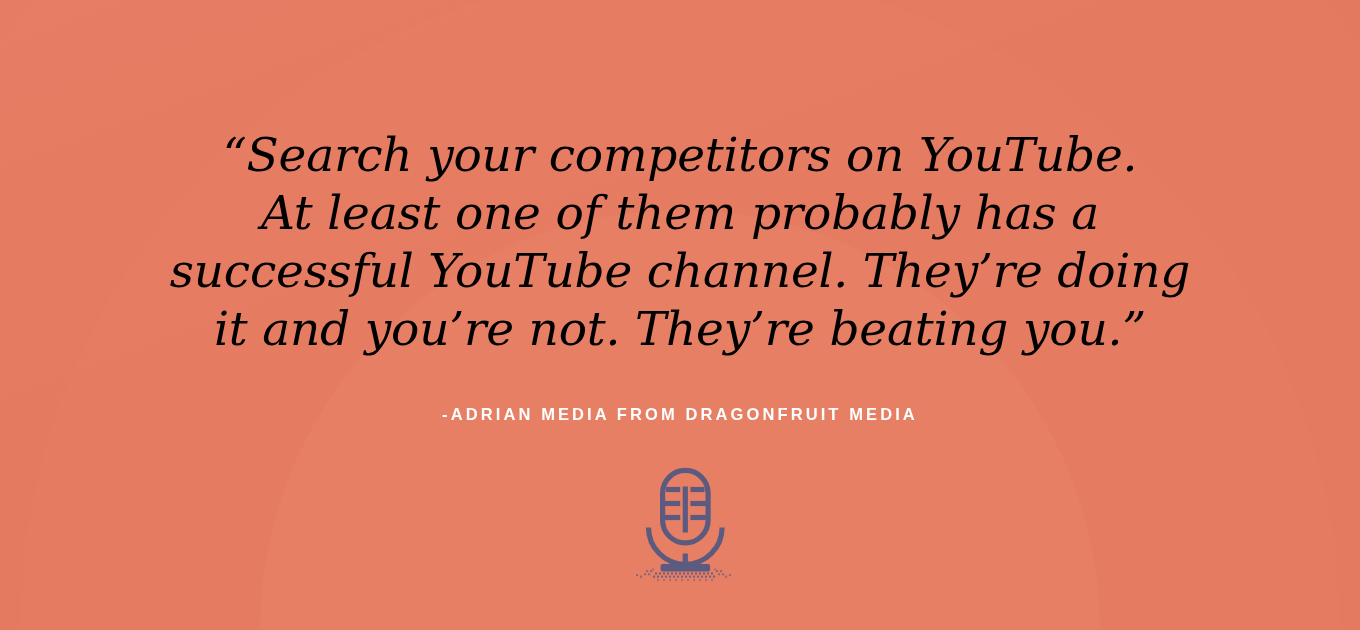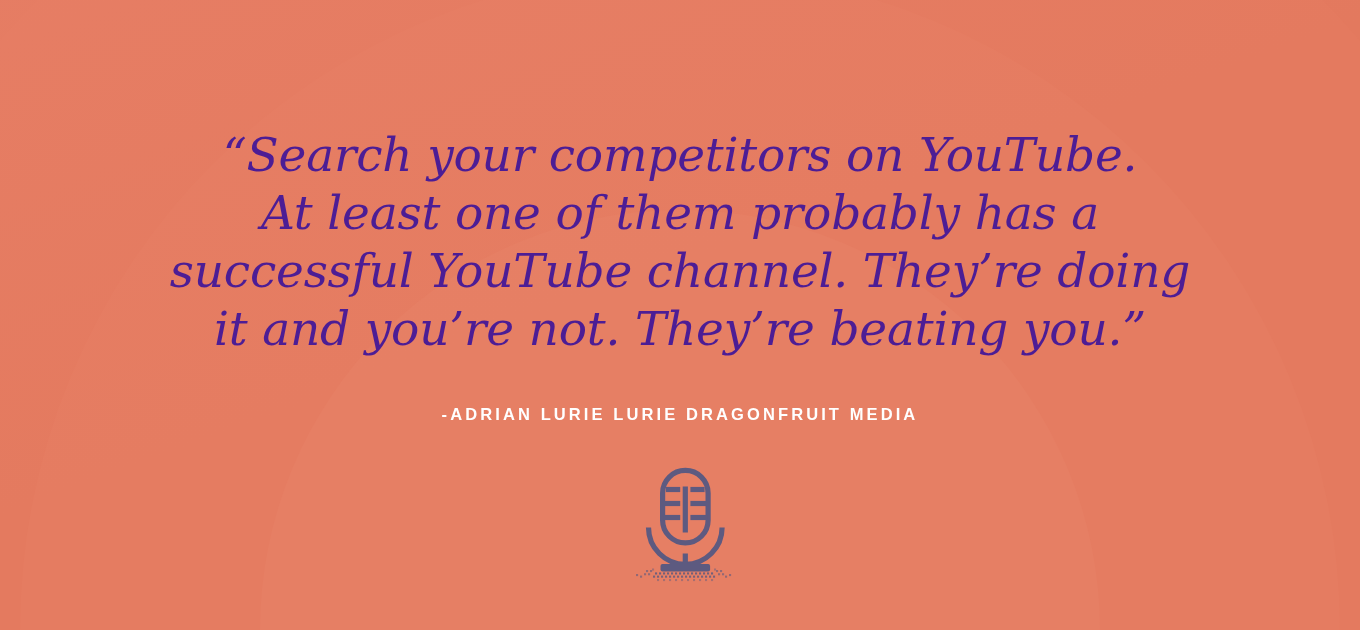--- a/index.html
+++ b/index.html
@@ -67,21 +67,21 @@
     width: 1360px;
     height: 630px;
   }
 
   #quote {
     position: absolute;
     left: 0;
     top: 126px;
     width: 1360px;
     text-align: center;
-    color: #4c1d95;
+    color: #000000;
     font-family: "DejaVu Serif", "Liberation Serif", serif;
     font-style: italic;
     font-weight: 400;
     font-size: 47px;
     line-height: 58px;
     letter-spacing: -0.2px;
     white-space: pre-line;
   }
 
   #attribution {
@@ -121,21 +121,21 @@
 
   <div id="wash"></div>
 
   <div id="content">
 
     <div id="quote">“Search your competitors on YouTube.
 At least one of them probably has a
 successful YouTube channel. They’re doing
 it and you’re not. They’re beating you.”</div>
 
-    <div id="attribution">-ADRIAN LURIE LURIE DRAGONFRUIT MEDIA</div>
+    <div id="attribution">-ADRIAN MEDIA FROM DRAGONFRUIT MEDIA</div>
 
     <div id="mic-wrap">
       <svg id="mic-svg" viewBox="0 0 114 124" xmlns="http://www.w3.org/2000/svg">
         <g fill="none" stroke="#5D5A80" stroke-width="5.2" stroke-linecap="butt">
 
           <rect x="34.6" y="12.4" width="45.5" height="72.5" rx="22.75" ry="22.75"></rect>
 
           <line x1="57.3" y1="28.5" x2="57.3" y2="74.5"></line>
 
           <line x1="38.0" y1="31.5" x2="52.2" y2="31.5"></line>

